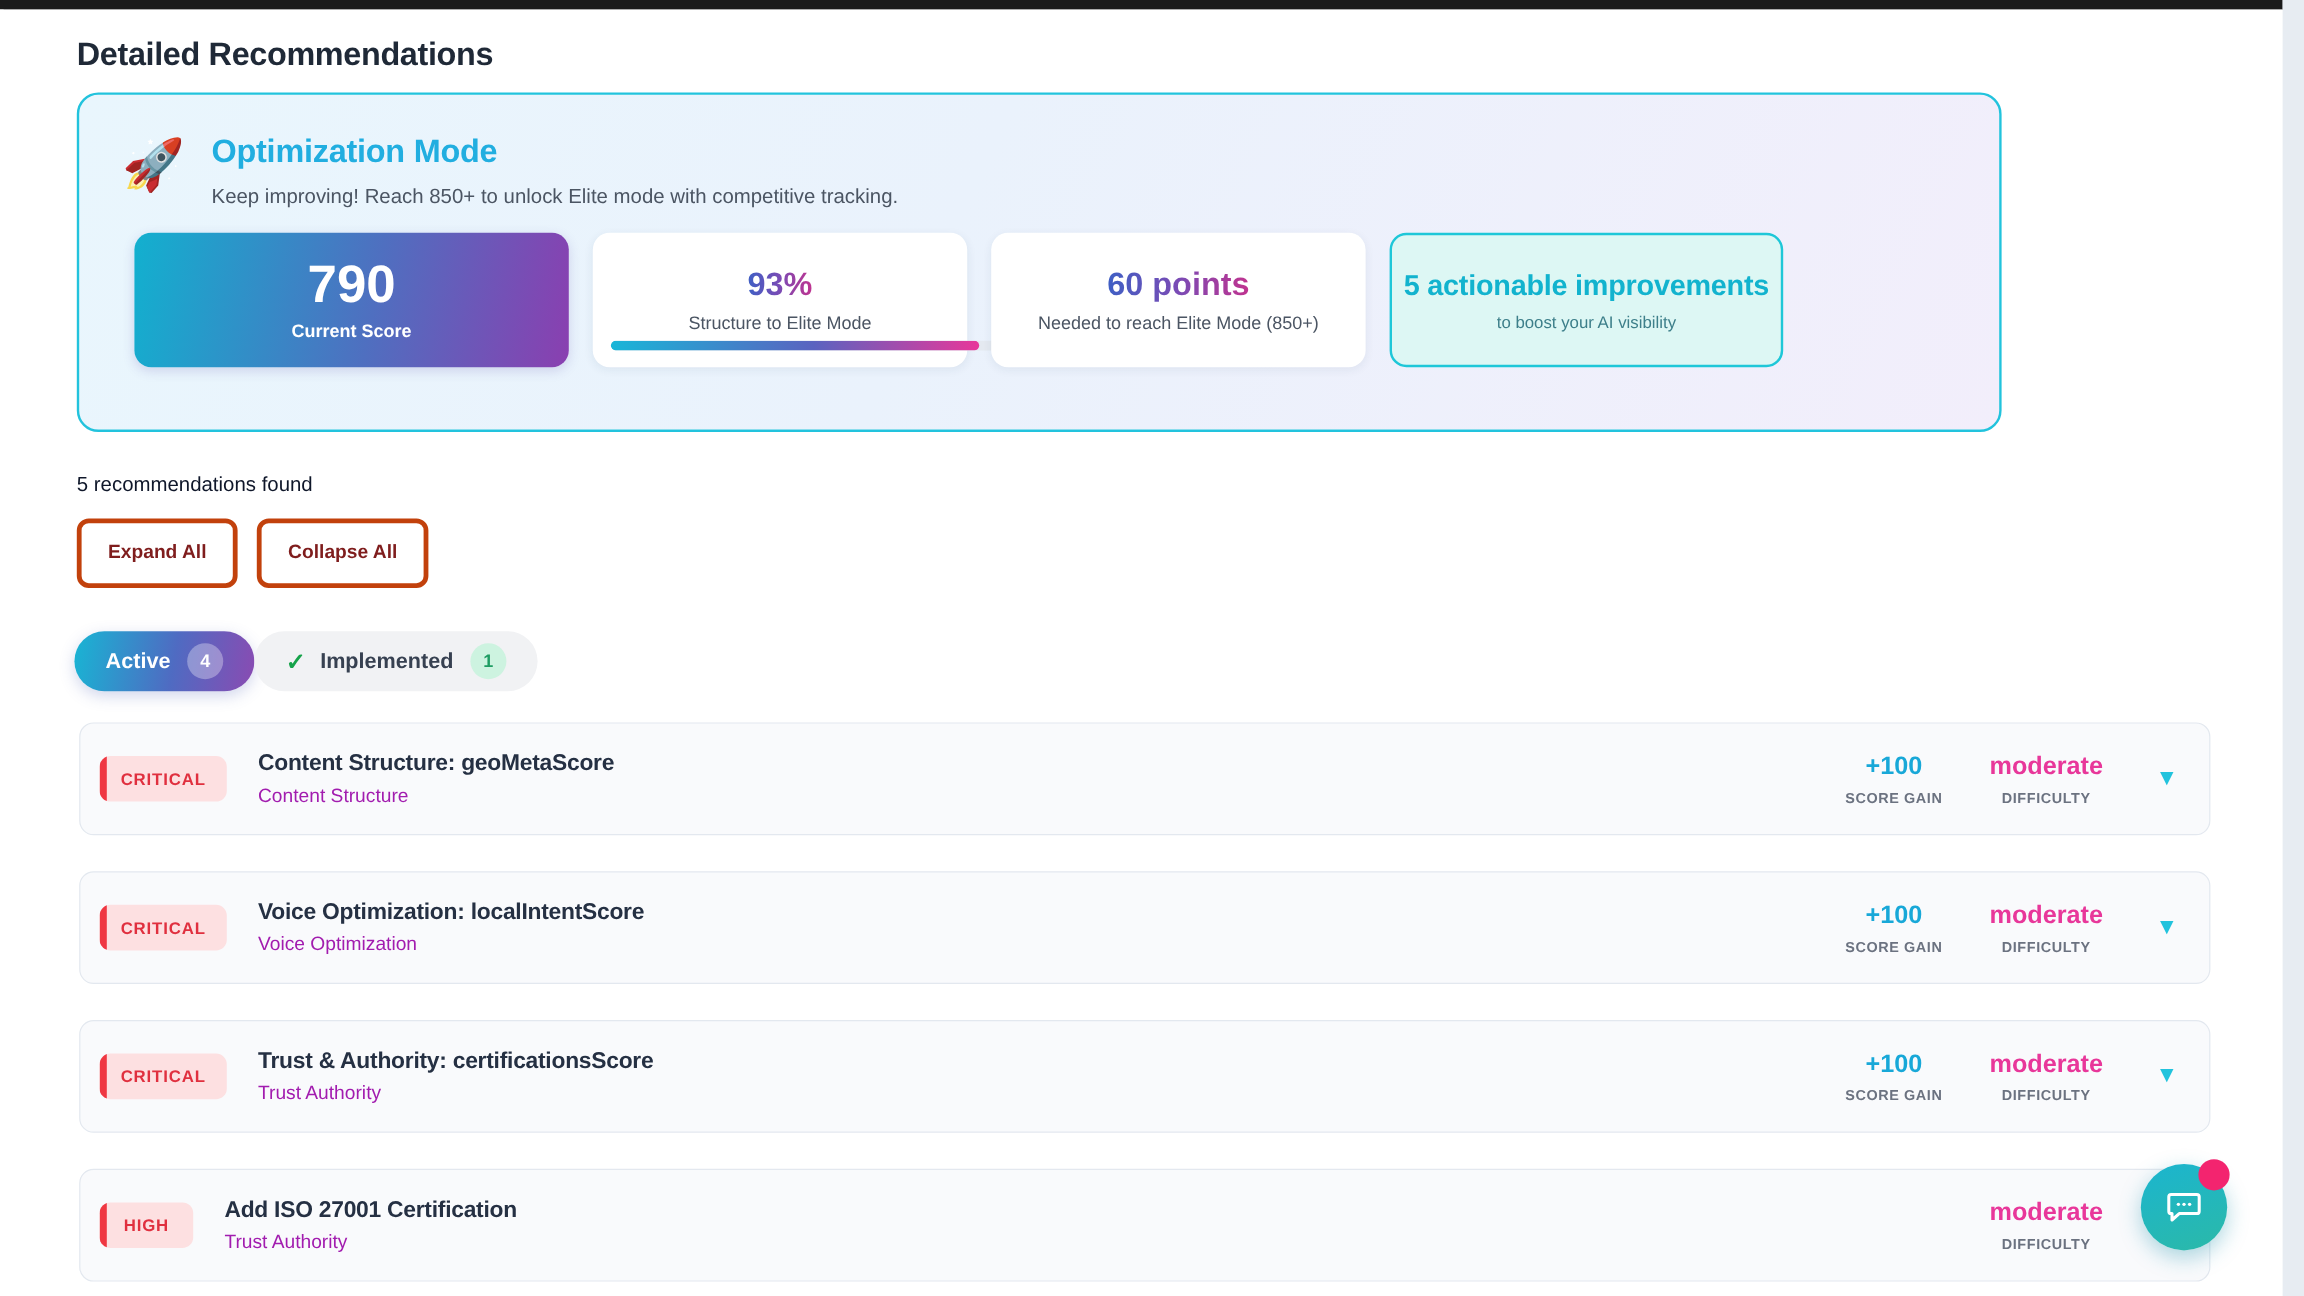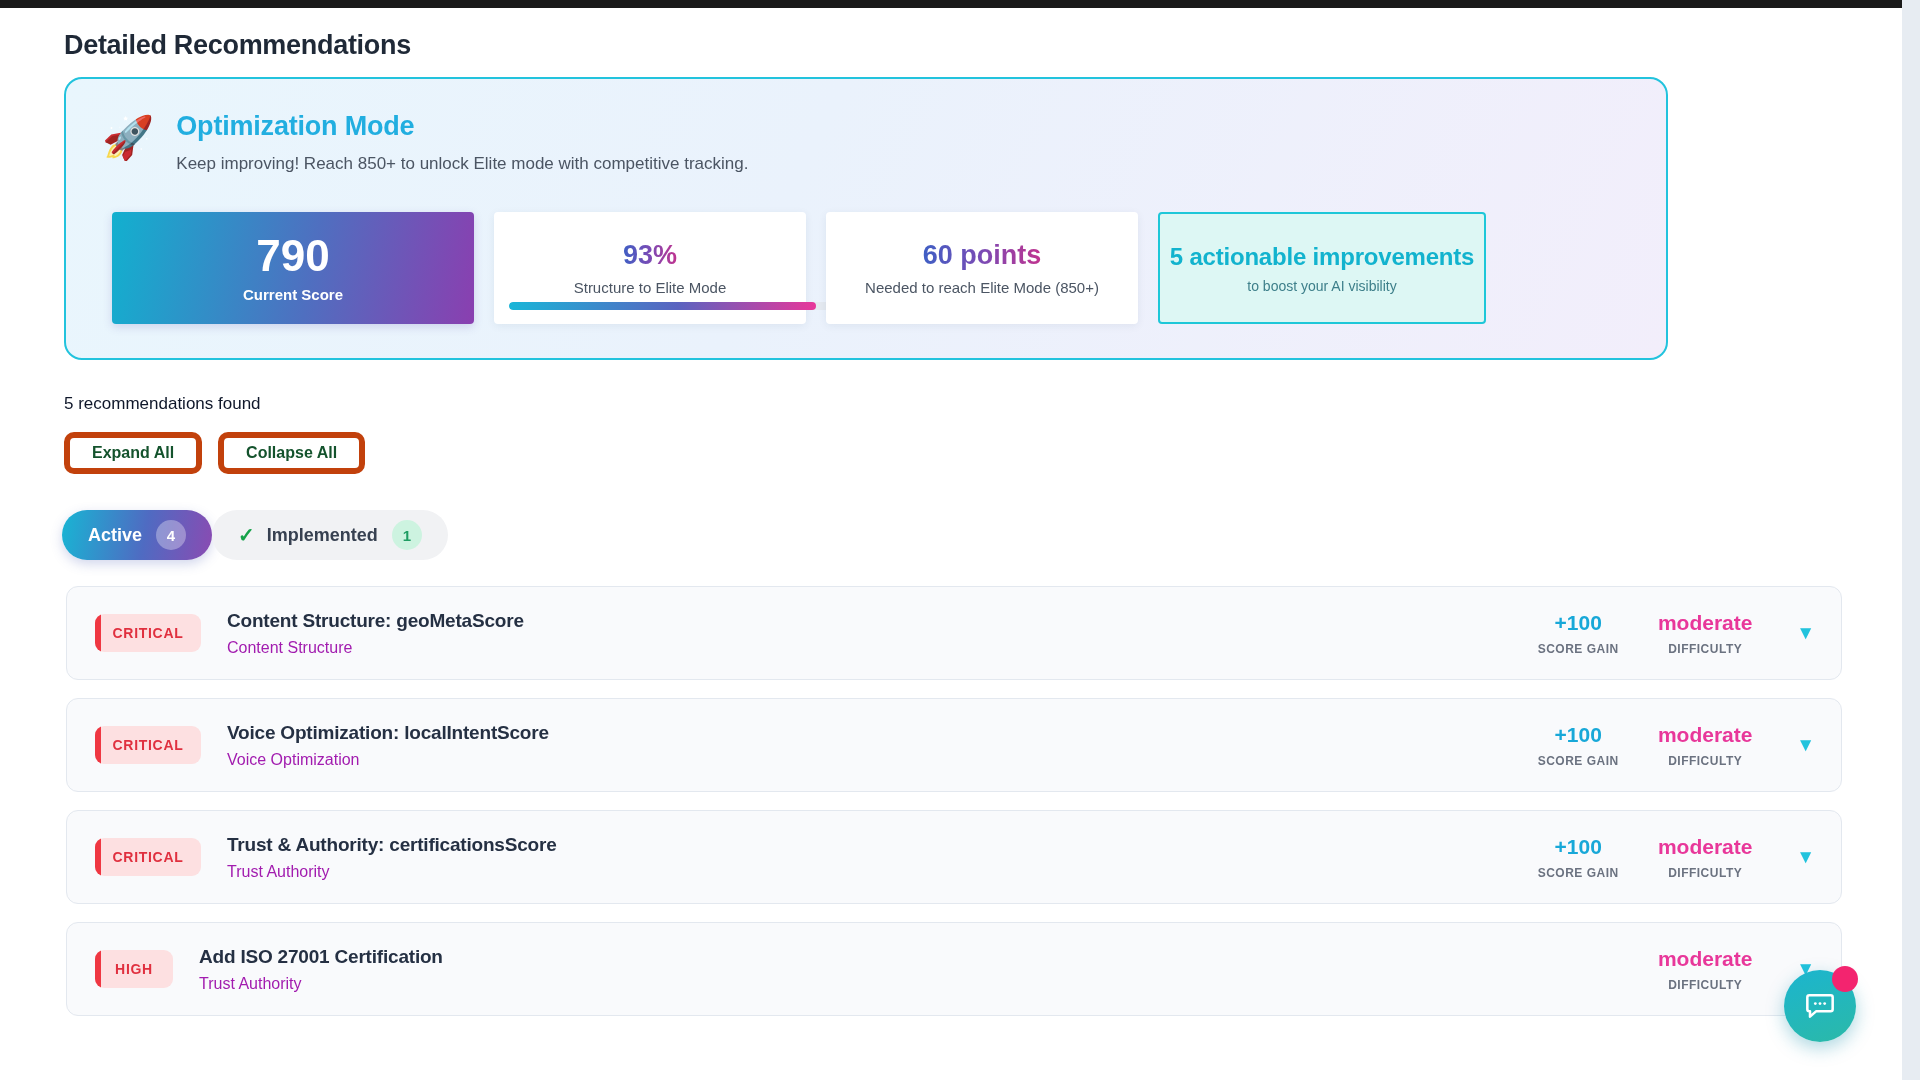--- a/index.html
+++ b/index.html
@@ -32,23 +32,23 @@
     border-radius: 18px;
     background: linear-gradient(115deg, #e9f6fd 0%, #eaf2fc 45%, #f2eefb 100%);
   }
   .hero-head { display:flex; align-items:flex-start; padding: 32px 0 0 36px; }
   .rocket { font-size: 42px; line-height: 1; margin-right: 22px; margin-top: 6px; }
   .hero-title { font-size: 27px; font-weight: bold; color:#21aee0; letter-spacing:-0.2px; }
   .hero-sub { font-size: 17px; color:#4b5563; margin-top: 12px; }
 
   .stat-row { display:flex; gap: 20px; padding: 20px 38px 0 46px; }
   .stat {
-    border-radius: 4px;
+    border-radius: 14px;
     height: 112px;
-    display:flex; flex-direction:column; align-items:center; justify-content:center;margin-top:18px;
+    display:flex; flex-direction:column; align-items:center; justify-content:center;
   }
   .stat-score {
     width: 362px;
     background: linear-gradient(100deg, #12b0cf 0%, #4f6fc0 55%, #8a3fb0 100%);
     box-shadow: 0 3px 10px rgba(80,60,160,.18);
   }
   .stat-score .big { font-size: 44px; font-weight: bold; color:#fff; line-height:1.05; }
   .stat-score .lbl { font-size: 15px; font-weight: bold; color:#fff; margin-top: 6px; }
 
   .stat-white {
@@ -76,23 +76,23 @@
     background:#ddf7f4;
     border: 2px solid #1ec7d8;
   }
   .stat-teal .big { font-size: 24px; font-weight: bold; color:#12b3ce; letter-spacing:-0.2px; }
   .stat-teal .cap { font-size: 14px; color:#3d7f8a; margin-top: 7px; }
 
   
   .found { font-size: 17px; color:#0f172a; margin: 34px 0 0 64px; }
   .btn-row { display:flex; gap: 16px; margin: 18px 0 0 64px; }
   .ghost-btn {
-    height: 42px; padding: 0 22px;
-    border: 6px solid #c2410c; border-radius: 10px; background:#fff;
-    font-size: 16px; font-weight: bold; color:#14532d;
+    height: 58px; padding: 0 22px;
+    border: 4px solid #c2410c; border-radius: 10px; background:#fff;
+    font-size: 16px; font-weight: bold; color:#7f1d1d;
     display:flex; align-items:center; cursor:pointer;
   }
 
   
   .tabs { display:flex; margin: 36px 0 0 62px; align-items:center; }
   .tab {
     height: 50px; border-radius: 26px; display:flex; align-items:center;
     padding: 0 26px; font-size: 18px; font-weight: bold; cursor:pointer;
   }
   .tab-active {
@@ -107,22 +107,22 @@
   }
   .badge-on-active { background: rgba(255,255,255,.32); color:#fff; }
   .badge-on-idle { background:#cdf3e0; color:#1f9d63; }
   .check { color:#16a34a; font-size: 20px; margin-right: 12px; font-weight:bold; }
 
   
   .rec-list { margin: 26px 0 0 66px; width: 1776px; }
   .rec {
     height: 94px; background:#f9fafc;
     border: 1px solid #e3e8ef; border-radius: 12px;
-    display:flex; align-items:center; margin-bottom: 18px;
-    padding: 0 26px 0 28px;
+    display:flex; align-items:center; margin-bottom: 30px;
+    padding: 0 26px 0 16px;
   }
   .sev {
     position: relative; height: 38px; border-radius: 9px;
     display:flex; align-items:center; justify-content:center;
     font-size: 14px; font-weight: bold; letter-spacing: .7px;
     background:#fde0e1; color:#e0303f; overflow:hidden;
   }
   .sev::before { content:""; position:absolute; left:0; top:0; bottom:0; width:6px; background:#ef3742; }
   .sev-critical { width: 106px; }
   .sev-high { width: 78px; }

